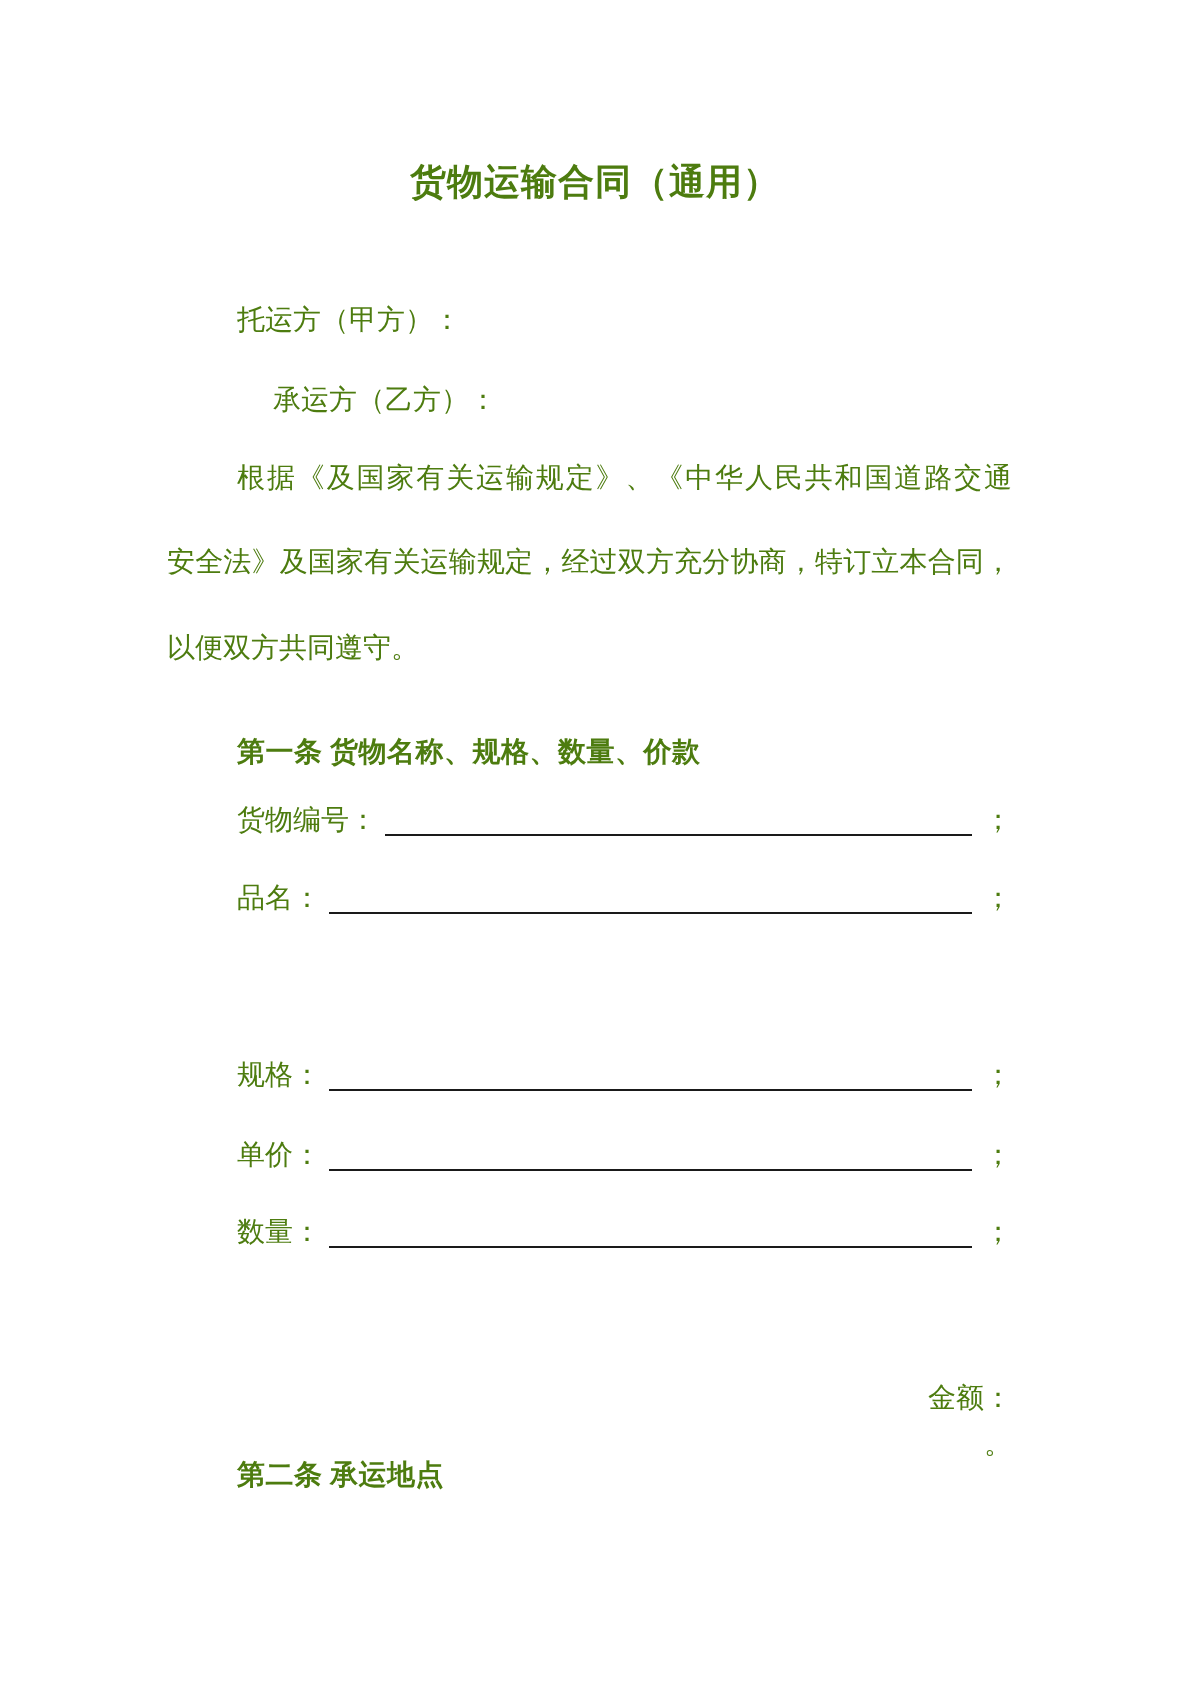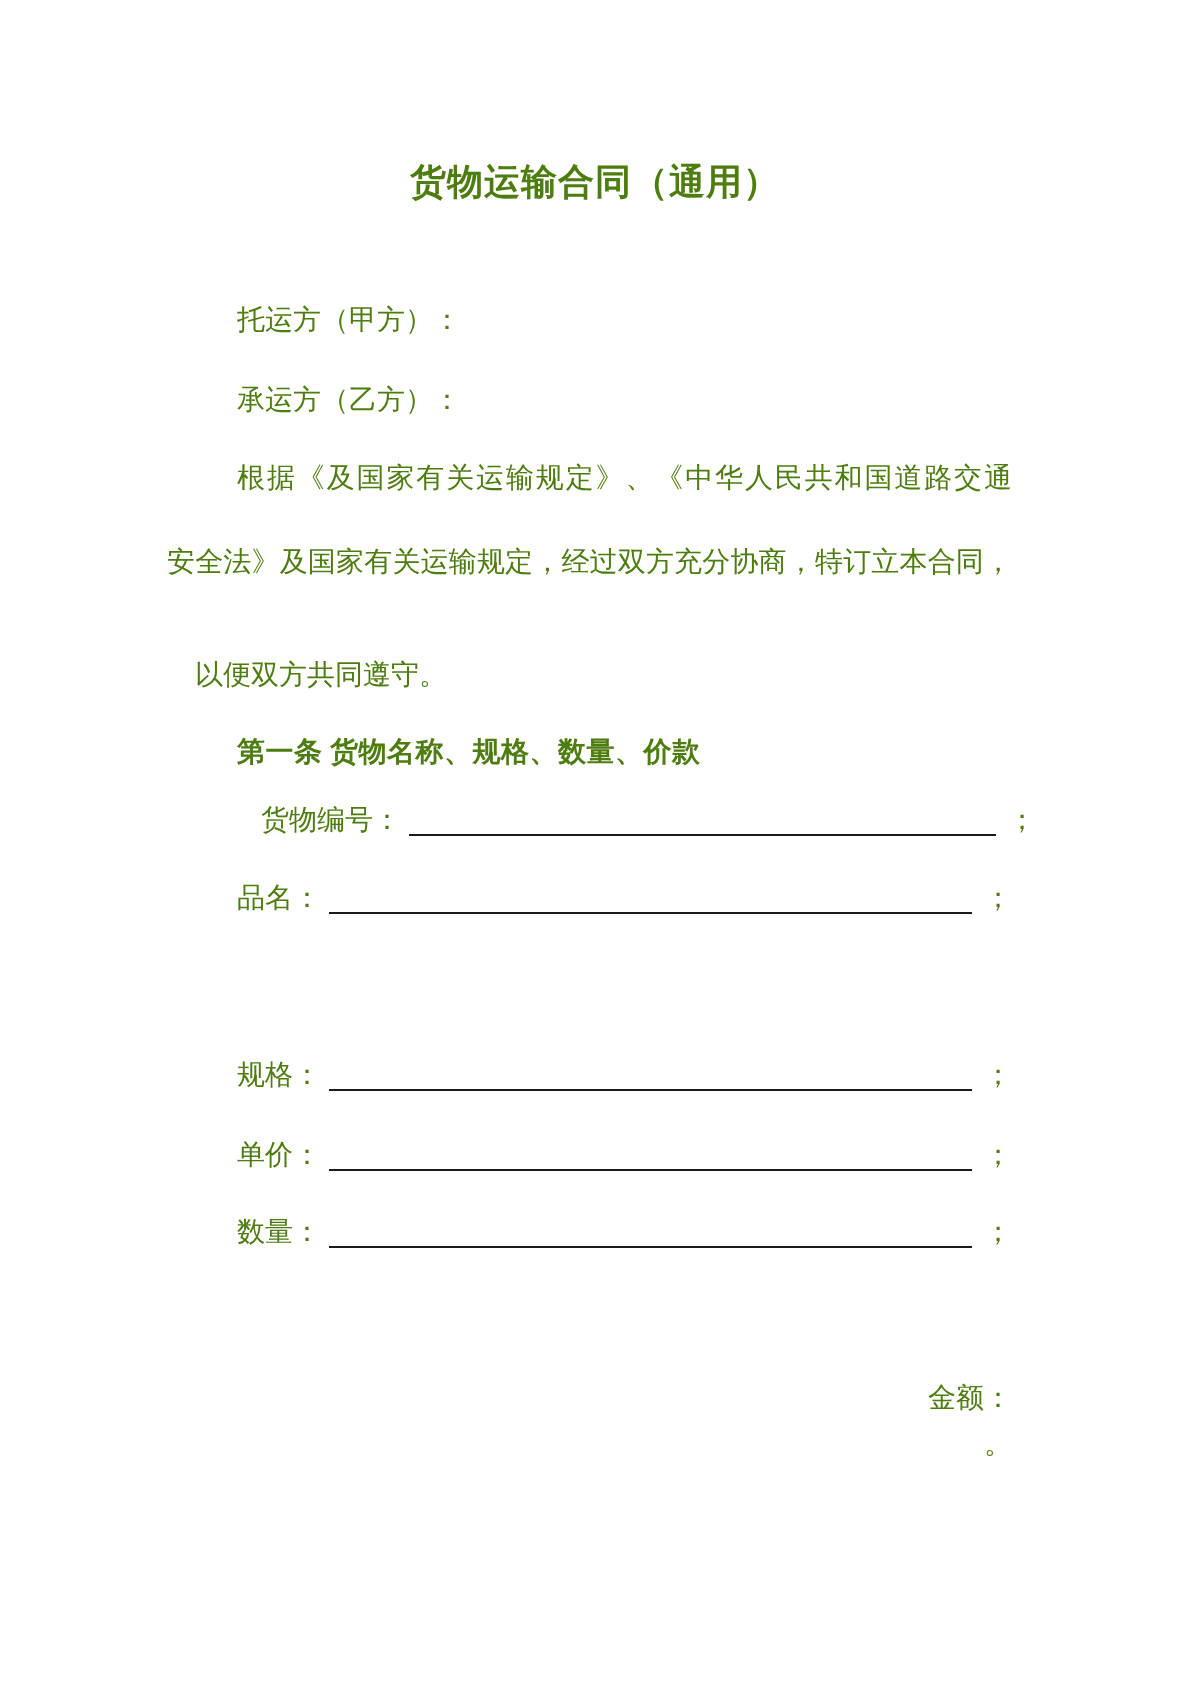--- a/index.html
+++ b/index.html
@@ -63,26 +63,26 @@
     margin: 0 0 4px 8px;
     border-bottom: 2px solid #1a1a1a;
     min-height: 0;
   }
   .field-punct {
     line-height: 40px;
     margin-left: 12px;
   }
   
   .y-party1   { top: 300px; }
-  .y-party2   { top: 380px; }
+  .y-party2   { top: 380px; margin-left: 36px; }
   .y-pre1     { top: 458px; }
   .y-pre2     { top: 542px; }
-  .y-pre3     { top: 655px; margin-left: 28px; }
+  .y-pre3     { top: 628px; }
   .y-head1    { top: 732px; }
-  .y-row1     { top: 800px; margin-left: 24px; }
+  .y-row1     { top: 800px; }
   .y-row2     { top: 878px; }
   .y-row3     { top: 1055px; }
   .y-row4     { top: 1135px; }
   .y-row5     { top: 1212px; }
   .y-row6     { top: 1378px; flex-direction: column; }
   .y-head2    { top: 1455px; }
 </style>
 </head>
 <body>
 
@@ -131,14 +131,15 @@
     <span class="field-blank"></span>
     <span class="field-punct">；</span>
   </div>
 
   <div class="field-row y-row6">
     <span class="field-label">金额：</span>
     <span class="field-blank"></span>
     <span class="field-punct">。</span>
   </div>
 
+  <div class="line indent section-heading y-head2">第二条 承运地点</div>
 
 </div>
 
 </body></html>

